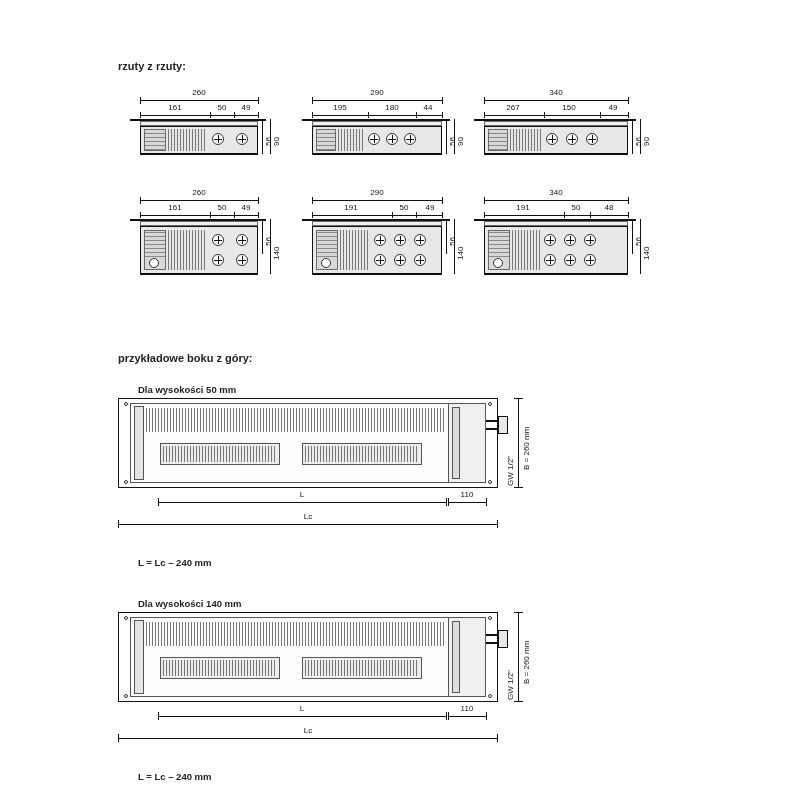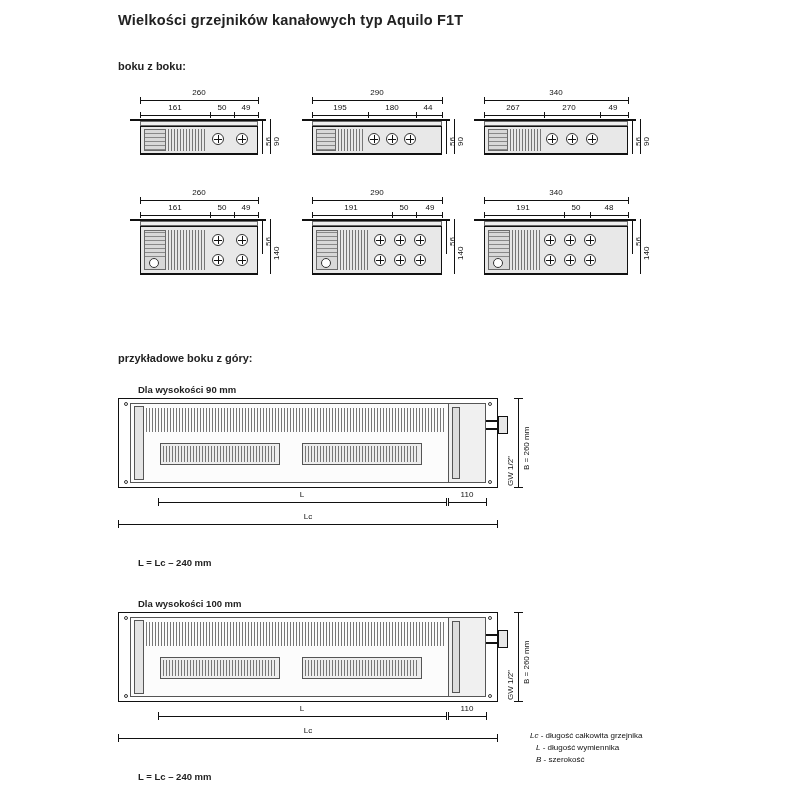--- a/index.html
+++ b/index.html
@@ -57,23 +57,22 @@
   .legend .it{font-style:italic;}
 
   .note{position:absolute;font-size:9.5px;font-weight:700;color:#222;}
   .rotlab{position:absolute;font-size:8px;color:#111;transform:rotate(-90deg);transform-origin:left top;white-space:nowrap;}
 </style>
 </head>
 <body>
 
 <div class="page">
 
-  <div class="title">Wielkości grzejników kanałowych typ Aquilo F1T</div>
-
-  <div class="sec-label sec-side">boku z boku:</div>
+
+  <div class="sec-label sec-side">rzuty z rzuty:</div>
 
   <div class="sv" style="left:138px;top:88px;width:140px;height:75px;">
 
     <div class="dimtop" style="left:0px;top:0px;width:122px;">260</div>
     <div class="line hline" style="left:2px;top:12px;width:118px;"></div>
     <div class="line vline" style="left:2px;top:9px;height:7px;"></div>
     <div class="line vline" style="left:120px;top:9px;height:7px;"></div>
 
     <div class="dimtop" style="left:2px;top:15px;width:70px;">161</div>
     <div class="dimtop" style="left:70px;top:15px;width:28px;">50</div>
@@ -148,21 +147,21 @@
     <div class="dimrot" style="left:146px;top:58px;">90</div>
   </div>
 
   <div class="sv" style="left:482px;top:88px;width:160px;height:75px;">
     <div class="dimtop" style="left:0px;top:0px;width:148px;">340</div>
     <div class="line hline" style="left:2px;top:12px;width:144px;"></div>
     <div class="line vline" style="left:2px;top:9px;height:7px;"></div>
     <div class="line vline" style="left:146px;top:9px;height:7px;"></div>
 
     <div class="dimtop" style="left:2px;top:15px;width:58px;">267</div>
-    <div class="dimtop" style="left:58px;top:15px;width:58px;">270</div>
+    <div class="dimtop" style="left:58px;top:15px;width:58px;">150</div>
     <div class="dimtop" style="left:116px;top:15px;width:30px;">49</div>
     <div class="line hline" style="left:2px;top:27px;width:144px;"></div>
     <div class="line vline" style="left:2px;top:24px;height:6px;"></div>
     <div class="line vline" style="left:62px;top:24px;height:6px;"></div>
     <div class="line vline" style="left:118px;top:24px;height:6px;"></div>
     <div class="line vline" style="left:146px;top:24px;height:6px;"></div>
 
     <div class="line hline" style="left:-8px;top:31px;width:162px;background:#111;height:2px;"></div>
     <div class="boxg" style="left:2px;top:33px;width:144px;height:5px;background:#efefef;"></div>
 
@@ -323,21 +322,21 @@
     <div class="line hline" style="left:2px;top:86px;width:144px;"></div>
 
     <div class="line vline" style="left:150px;top:33px;height:33px;"></div>
     <div class="line vline" style="left:158px;top:31px;height:55px;"></div>
     <div class="dimrot" style="left:152px;top:58px;">56</div>
     <div class="dimrot" style="left:160px;top:72px;">140</div>
   </div>
 
   <div class="sec-label sec-top">przykładowe boku z góry:</div>
 
-  <div class="small-label" style="left:138px;top:384px;">Dla wysokości 90 mm</div>
+  <div class="small-label" style="left:138px;top:384px;">Dla wysokości 50 mm</div>
 
   <div class="tv" style="left:118px;top:398px;width:560px;height:150px;">
 
     <div class="tvframe" style="left:0px;top:0px;width:380px;height:90px;"></div>
 
     <div class="tvinner" style="left:12px;top:5px;width:356px;height:80px;background:#fcfcfc;"></div>
 
     <div class="tvinner" style="left:16px;top:8px;width:10px;height:74px;background:#e4e4e4;"></div>
 
     <div class="hatch" style="left:28px;top:10px;width:300px;height:24px;"></div>
@@ -376,21 +375,21 @@
     <div class="dimtop" style="left:40px;top:92px;width:288px;">L</div>
 
     <div class="line hline" style="left:0px;top:126px;width:380px;"></div>
     <div class="line vline" style="left:0px;top:122px;height:8px;"></div>
     <div class="line vline" style="left:379px;top:122px;height:8px;"></div>
     <div class="dimtop" style="left:0px;top:114px;width:380px;">Lc</div>
   </div>
 
   <div class="note" style="left:138px;top:557px;">L = Lc – 240 mm</div>
 
-  <div class="small-label" style="left:138px;top:598px;">Dla wysokości 100 mm</div>
+  <div class="small-label" style="left:138px;top:598px;">Dla wysokości 140 mm</div>
 
   <div class="tv" style="left:118px;top:612px;width:560px;height:150px;">
     <div class="tvframe" style="left:0px;top:0px;width:380px;height:90px;"></div>
     <div class="tvinner" style="left:12px;top:5px;width:356px;height:80px;background:#fcfcfc;"></div>
     <div class="tvinner" style="left:16px;top:8px;width:10px;height:74px;background:#e4e4e4;"></div>
     <div class="hatch" style="left:28px;top:10px;width:300px;height:24px;"></div>
     <div class="tvinner" style="left:42px;top:45px;width:120px;height:22px;background:#ededed;"></div>
     <div class="hatch" style="left:45px;top:48px;width:114px;height:16px;"></div>
     <div class="tvinner" style="left:184px;top:45px;width:120px;height:22px;background:#ededed;"></div>
     <div class="hatch" style="left:187px;top:48px;width:114px;height:16px;"></div>
@@ -422,28 +421,14 @@
     <div class="dimtop" style="left:40px;top:92px;width:288px;">L</div>
 
     <div class="line hline" style="left:0px;top:126px;width:380px;"></div>
     <div class="line vline" style="left:0px;top:122px;height:8px;"></div>
     <div class="line vline" style="left:379px;top:122px;height:8px;"></div>
     <div class="dimtop" style="left:0px;top:114px;width:380px;">Lc</div>
   </div>
 
   <div class="note" style="left:138px;top:771px;">L = Lc – 240 mm</div>
 
-  <div class="legend" style="left:530px;top:730px;">
-    <div>
-      <span class="it">Lc</span>
-      <span>- długość całkowita grzejnika</span>
-    </div>
-    <div style="padding-left:6px;">
-      <span class="it">L</span>
-      <span>- długość wymiennika</span>
-    </div>
-    <div style="padding-left:6px;">
-      <span class="it">B</span>
-      <span>- szerokość</span>
-    </div>
-  </div>
 
 </div>
 
 </body></html>

